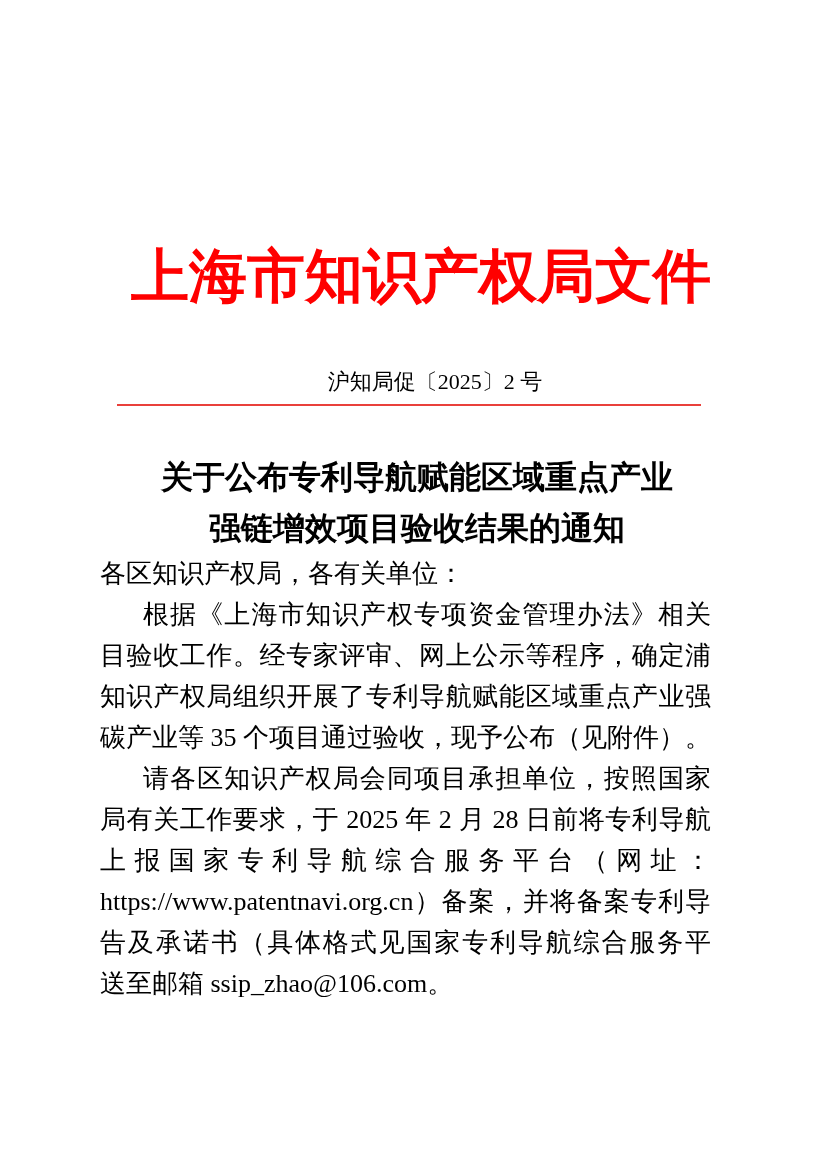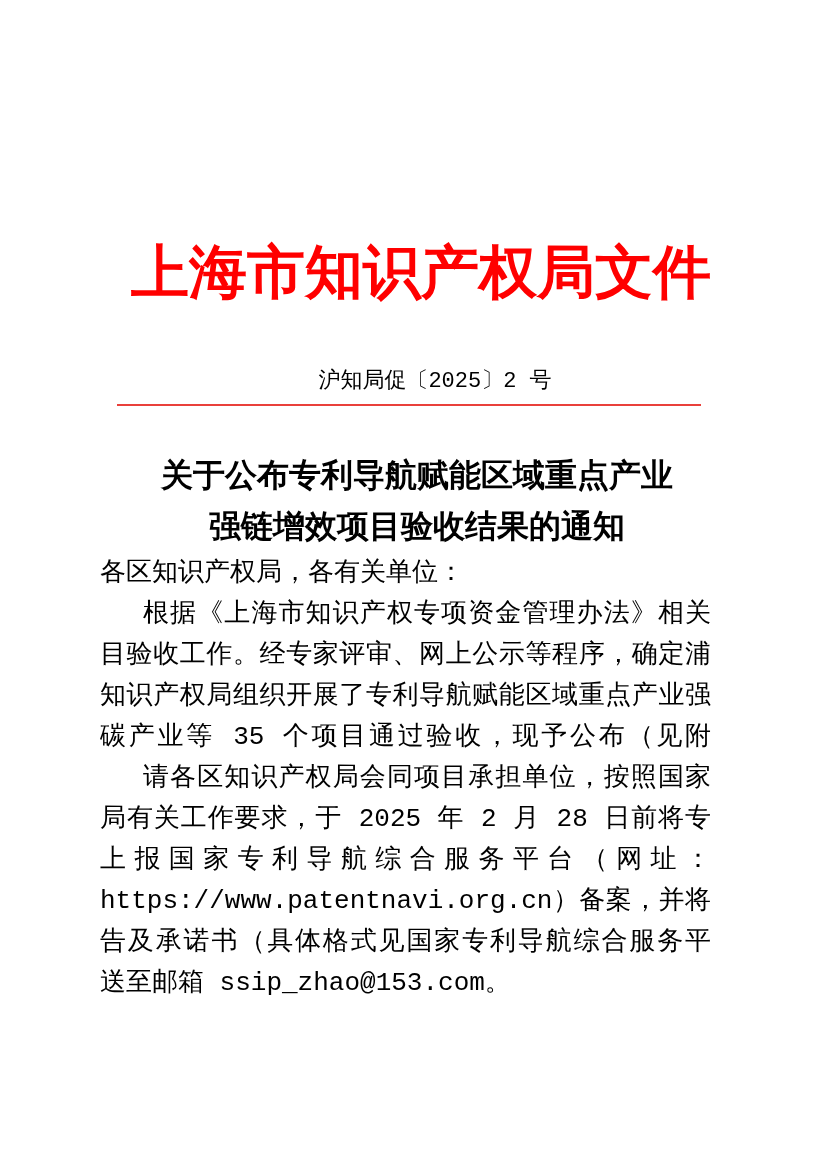--- a/index.html
+++ b/index.html
@@ -6,21 +6,21 @@
     margin: 0;
     padding: 0;
     background: #ffffff;
   }
   .page {
     position: relative;
     width: 826px;
     height: 1027px;
     background: #ffffff;
     overflow: hidden;
-    font-family: Liberation Mono, monospace;
+    font-family: Liberation Serif, serif;
     color: var(--text, #000000);
     border-radius: 32px;
   }
   .agency-title {
     position: absolute;
     top: 244px;
     left: 0;
     width: 826px;
     text-align: center;
     transform: translateX(8px);
@@ -117,18 +117,18 @@
     <div class="line">各区知识产权局，各有关单位：</div>
     <div class="line indent jl">根据《上海市知识产权专项资金管理办法》相关规定，市</div>
     <div class="line jl">目验收工作。经专家评审、网上公示等程序，确定浦东新区双</div>
     <div class="line jl">知识产权局组织开展了专利导航赋能区域重点产业强链增效项</div>
     <div class="line">碳产业等 35 个项目通过验收，现予公布（见附件）。</div>
     <div class="line indent jl">请各区知识产权局会同项目承担单位，按照国家知识产权</div>
     <div class="line jl">局有关工作要求，于 2025 年 2 月 28 日前将专利导航项目成果</div>
     <div class="line jl">上报国家专利导航综合服务平台（网址：</div>
     <div class="line jl">https://www.patentnavi.org.cn）备案，并将备案专利导航报</div>
     <div class="line jl">告及承诺书（具体格式见国家专利导航综合服务平台）同时发</div>
-    <div class="line">送至邮箱 ssip_zhao@153.com。</div>
+    <div class="line">送至邮箱 ssip_zhao@106.com。</div>
   </div>
 
   <div class="page-number">– 1 –</div>
 
 </div>
 
 </body></html>

